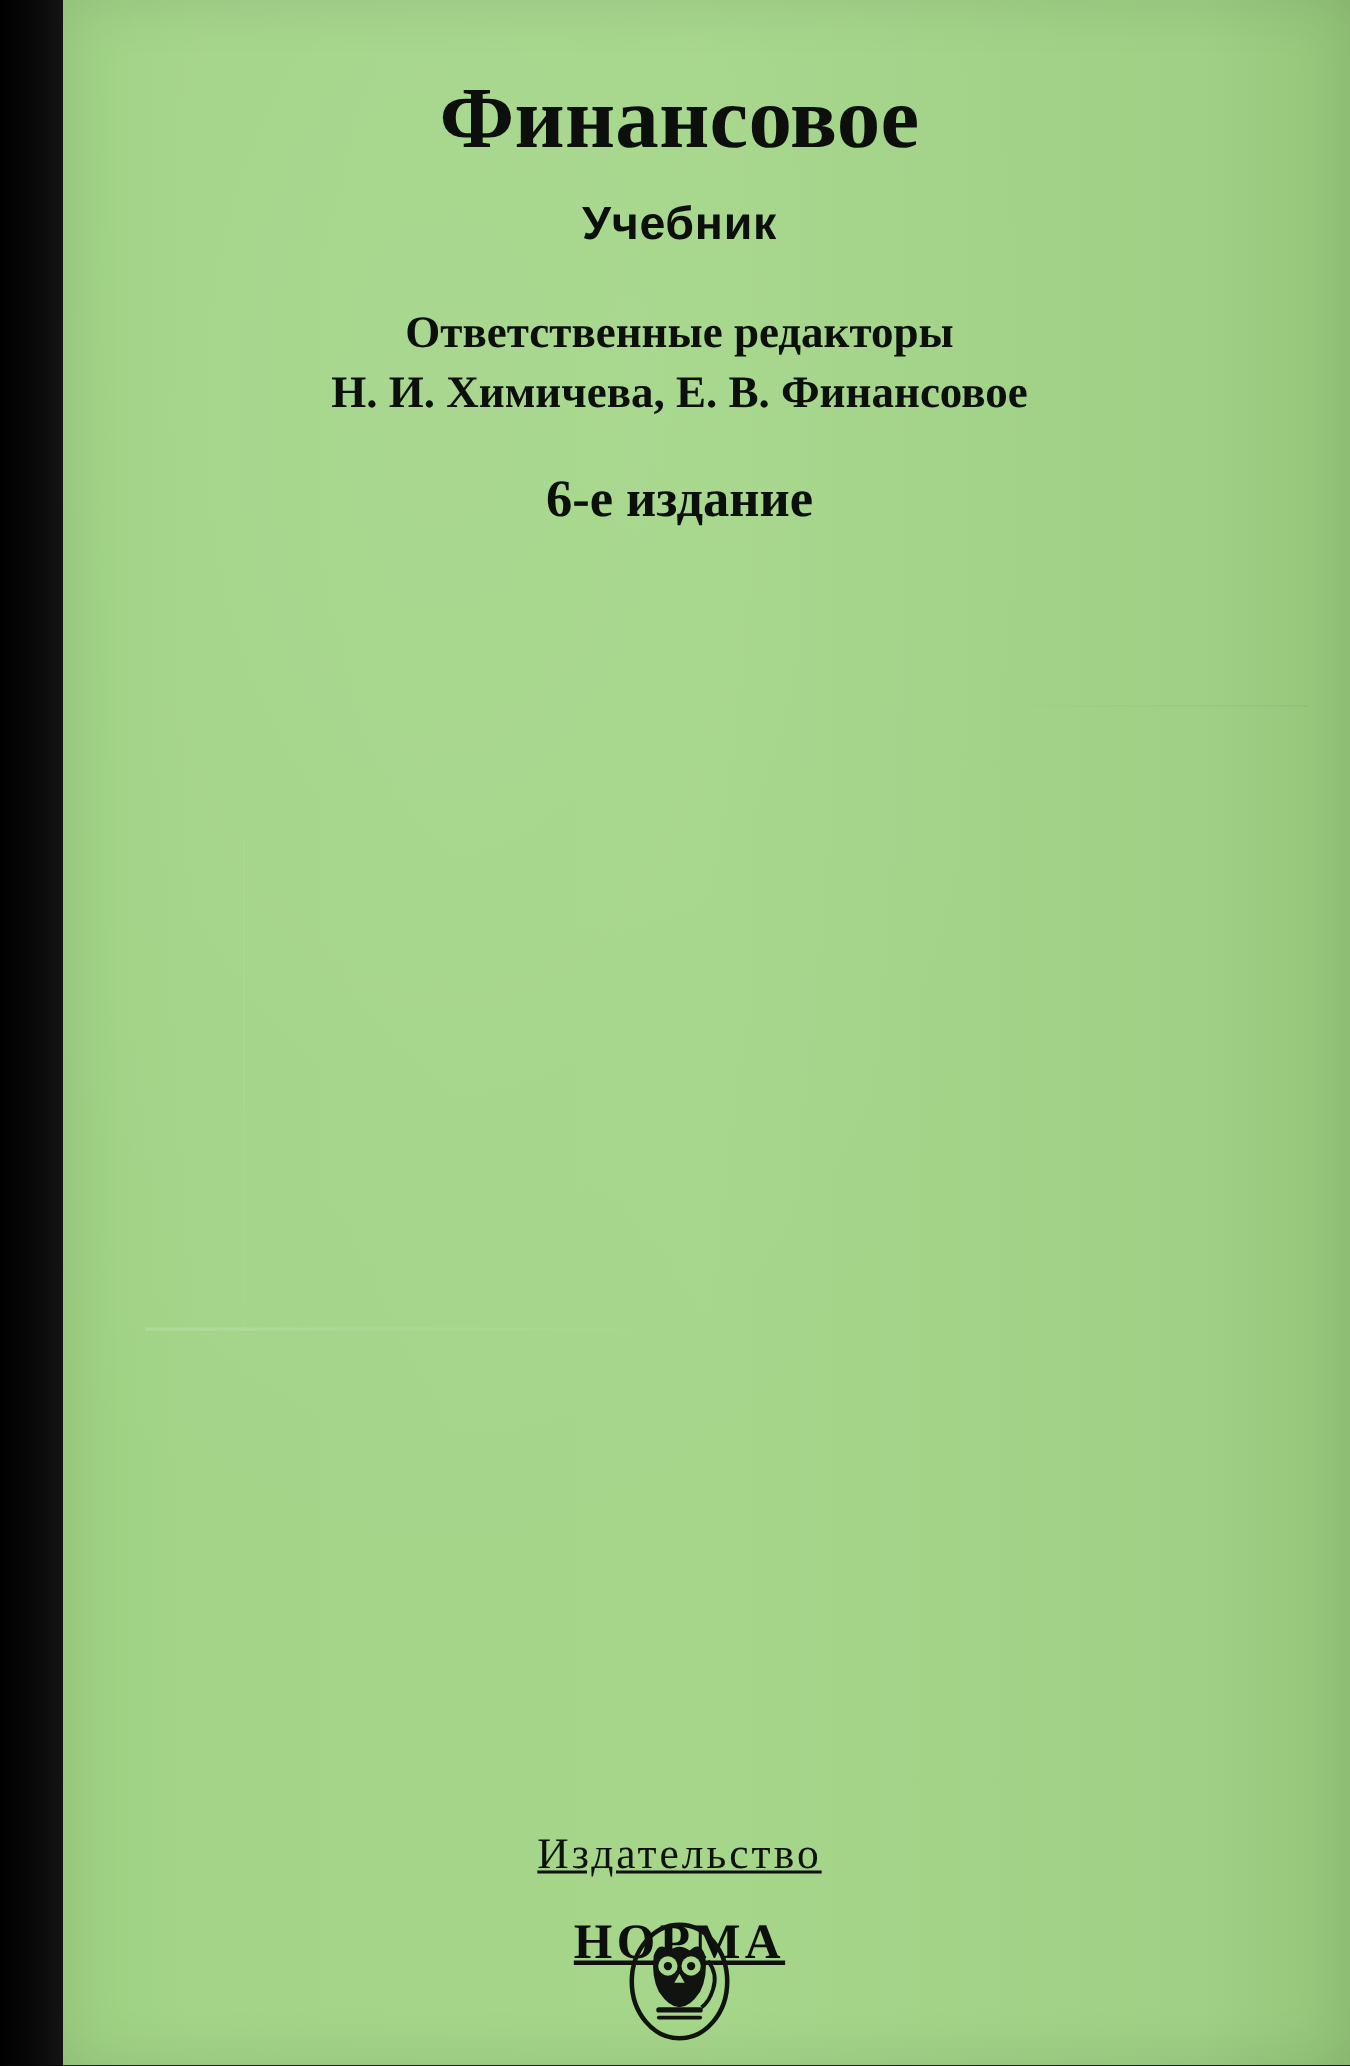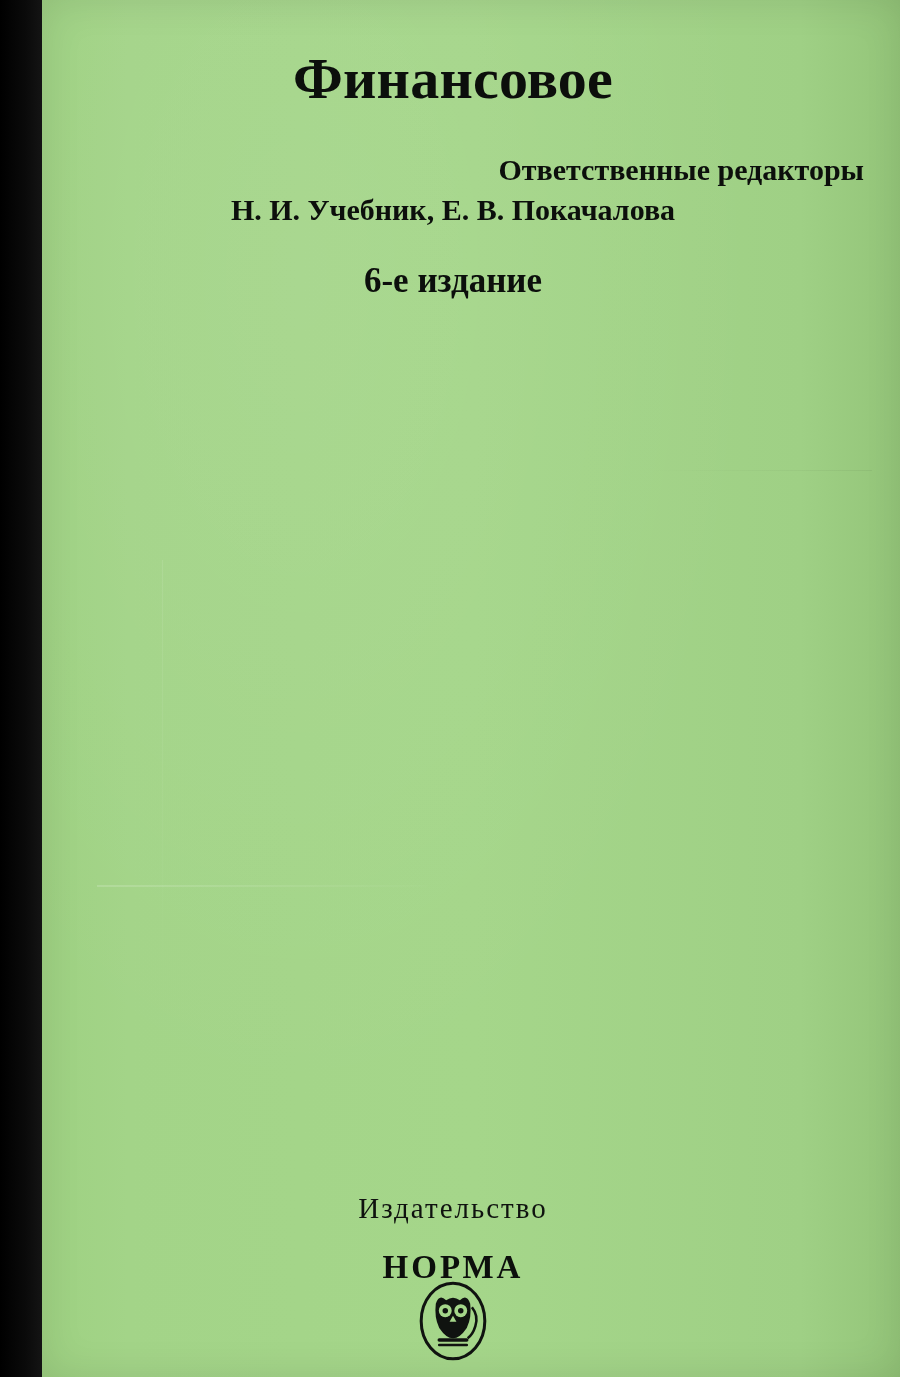--- a/index.html
+++ b/index.html
@@ -95,40 +95,40 @@
     font-weight: bold;
     font-family: "Liberation Sans", sans-serif;
     letter-spacing: 0.5px;
     color: #0c0f0c;
   }
   .editors-label {
     margin: 38px 0 0 0;
     font-size: 30px;
     font-weight: bold;
     color: #0c0f0c;
-    text-align: right;
   }
   .editors-names {
     margin: 6px 0 0 0;
     font-size: 30px;
     font-weight: bold;
     color: #0c0f0c;
   }
   .edition {
     margin: 34px 0 0 0;
     font-size: 35px;
     font-weight: bold;
     color: #0c0f0c;
   }
   .publisher {
     position: absolute;
     left: 0;
     right: 0;
-    top: 1192px;
+    top: 1220px;
     text-align: center;
+    text-decoration: underline;
   }
   .publisher-word {
     font-size: 29px;
     font-weight: normal;
     letter-spacing: 2px;
     color: #0f120f;
     font-family: "Liberation Serif", serif;
   }
   .publisher-name {
     margin-top: 24px;
@@ -164,23 +164,24 @@
     <div class="crease1"></div>
     <div class="crease2"></div>
     <div class="crease3"></div>
 
     <div class="content">
 
       <h1 class="title">
         <span class="title-line">Финансовое</span>
       </h1>
 
+      <div class="subtitle">Учебник</div>
 
       <div class="editors-label">Ответственные редакторы</div>
-      <div class="editors-names">Н. И. Учебник, Е. В. Покачалова</div>
+      <div class="editors-names">Н. И. Химичева, Е. В. Финансовое</div>
 
       <div class="edition">6-е издание</div>
 
       <div class="publisher">
         <div class="publisher-word">Издательство</div>
         <div class="publisher-name">НОРМА</div>
       </div>
 
       <div class="logo-wrap">
         <svg class="logo" viewBox="0 0 100 100">

